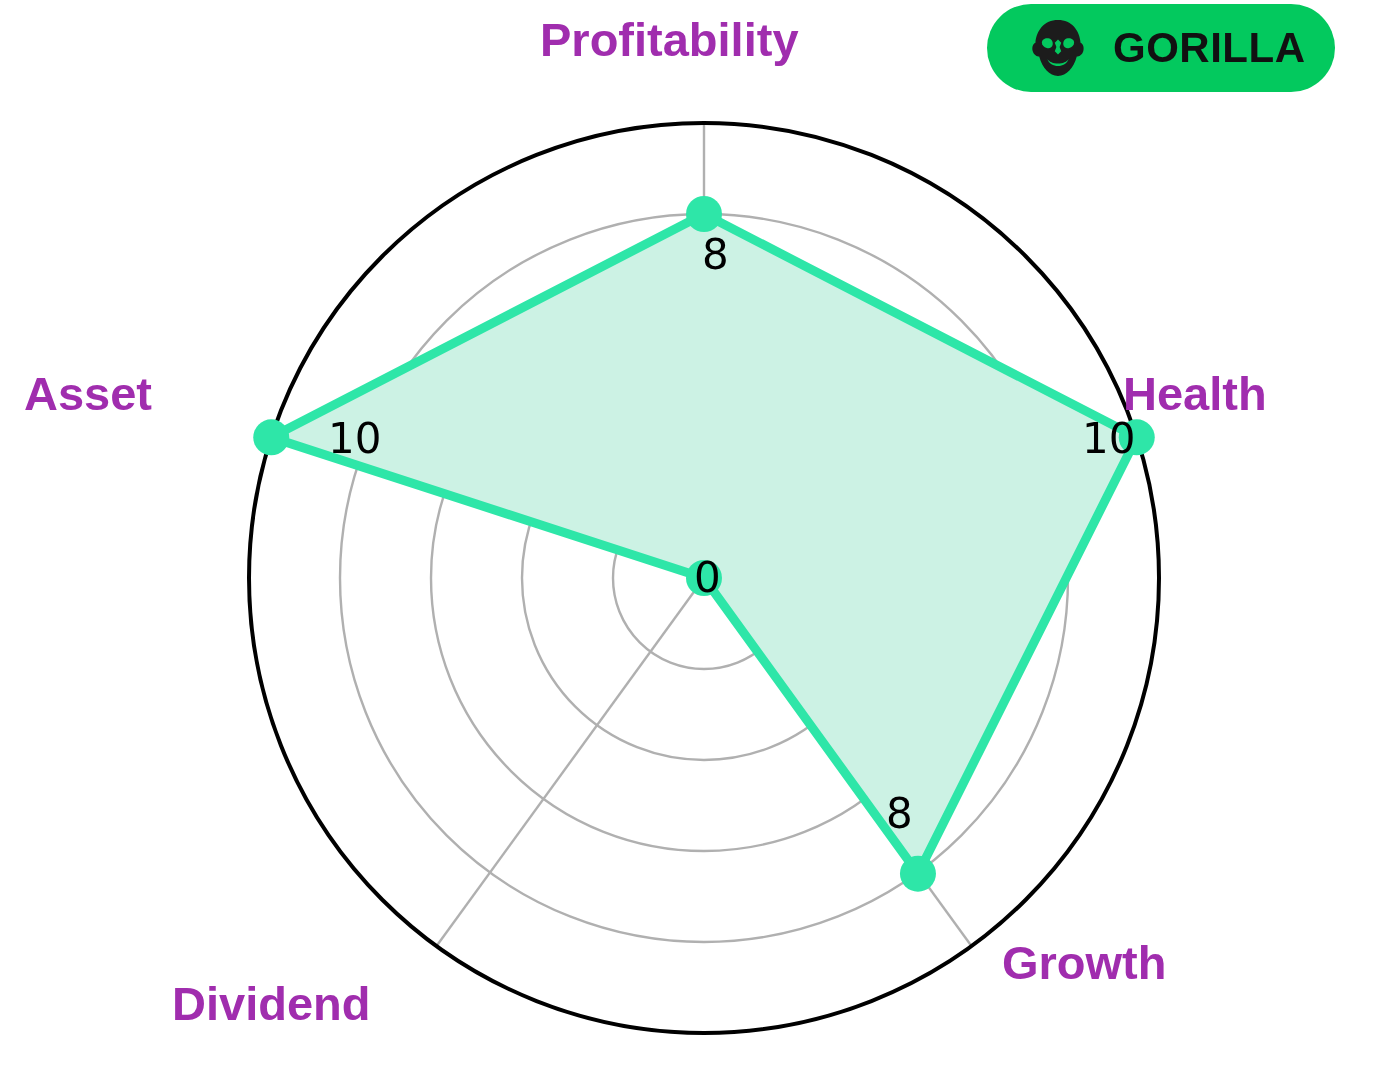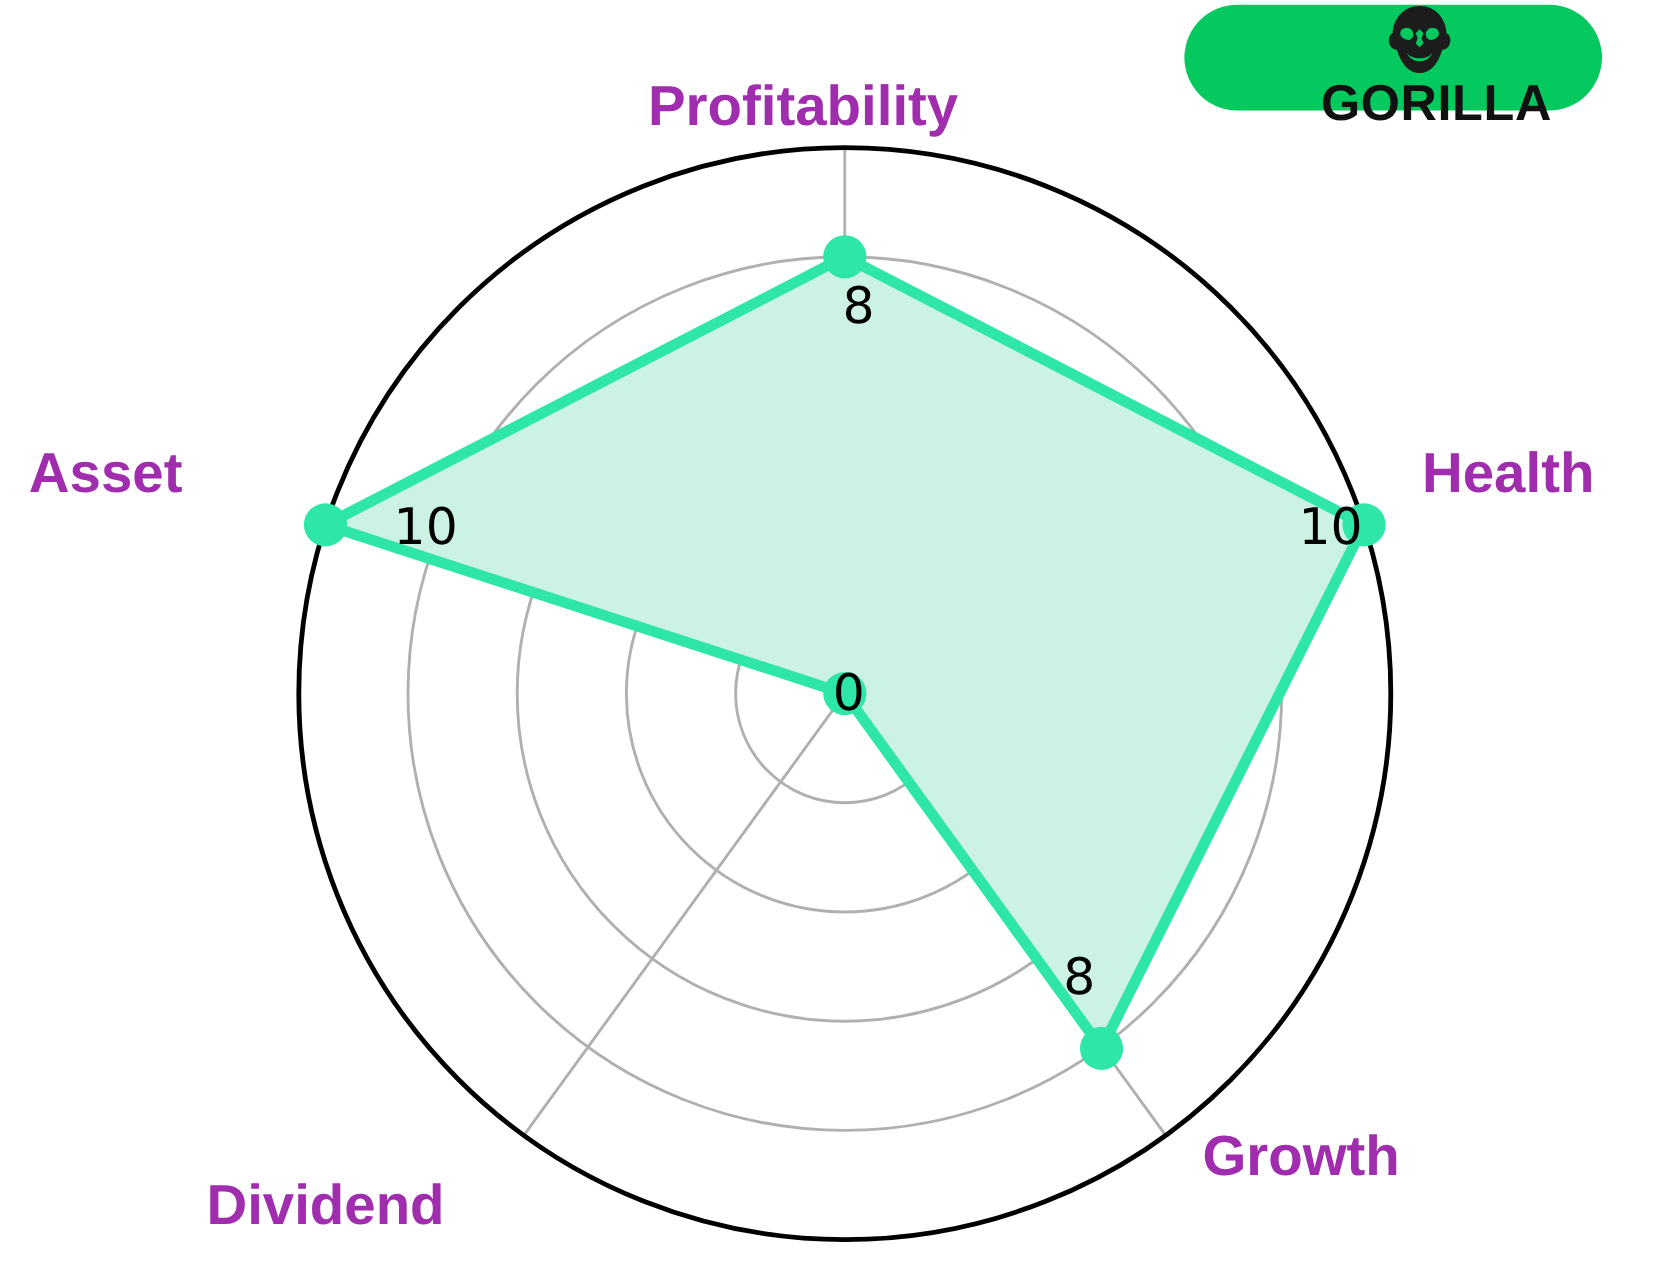--- a/index.html
+++ b/index.html
@@ -22,21 +22,20 @@
     top: 4px;
     width: 348px;
     height: 88px;
     border-radius: 44px;
     background: #03c95e;
     display: flex;
     align-items: center;
     justify-content: flex-start;
     box-sizing: border-box;
     padding-left: 44px;
-    flex-direction: column;
   }
   #brand-badge .gorilla-mark {
     width: 54px;
     height: 58px;
     flex: 0 0 auto;
     display: block;
   }
   #brand-badge .brand-name {
     margin-left: 28px;
     font-family: "Liberation Sans", sans-serif;
@@ -59,22 +58,22 @@
   
   .axis-label {
     position: absolute;
     font-family: "Liberation Sans", sans-serif;
     font-weight: bold;
     font-size: 47px;
     color: #a02dae;
     white-space: nowrap;
     line-height: 1;
   }
-  #axis-label-profitability { left: 540px;  top: 16px; margin-top: 48px; }
-  #axis-label-health        { left: 1185px; top: 370px; }
+  #axis-label-profitability { left: 540px;  top: 16px; }
+  #axis-label-health        { left: 1123px; top: 370px; }
   #axis-label-asset         { left: 1002px; top: 939px; }
   #axis-label-dividend      { left: 172px;  top: 980px; }
   #axis-label-growth        { left: 24px;   top: 370px; }
 
   
   .value-label {
     position: absolute;
     font-family: "DejaVu Sans", sans-serif;
     font-size: 42px;
     color: #000000;

